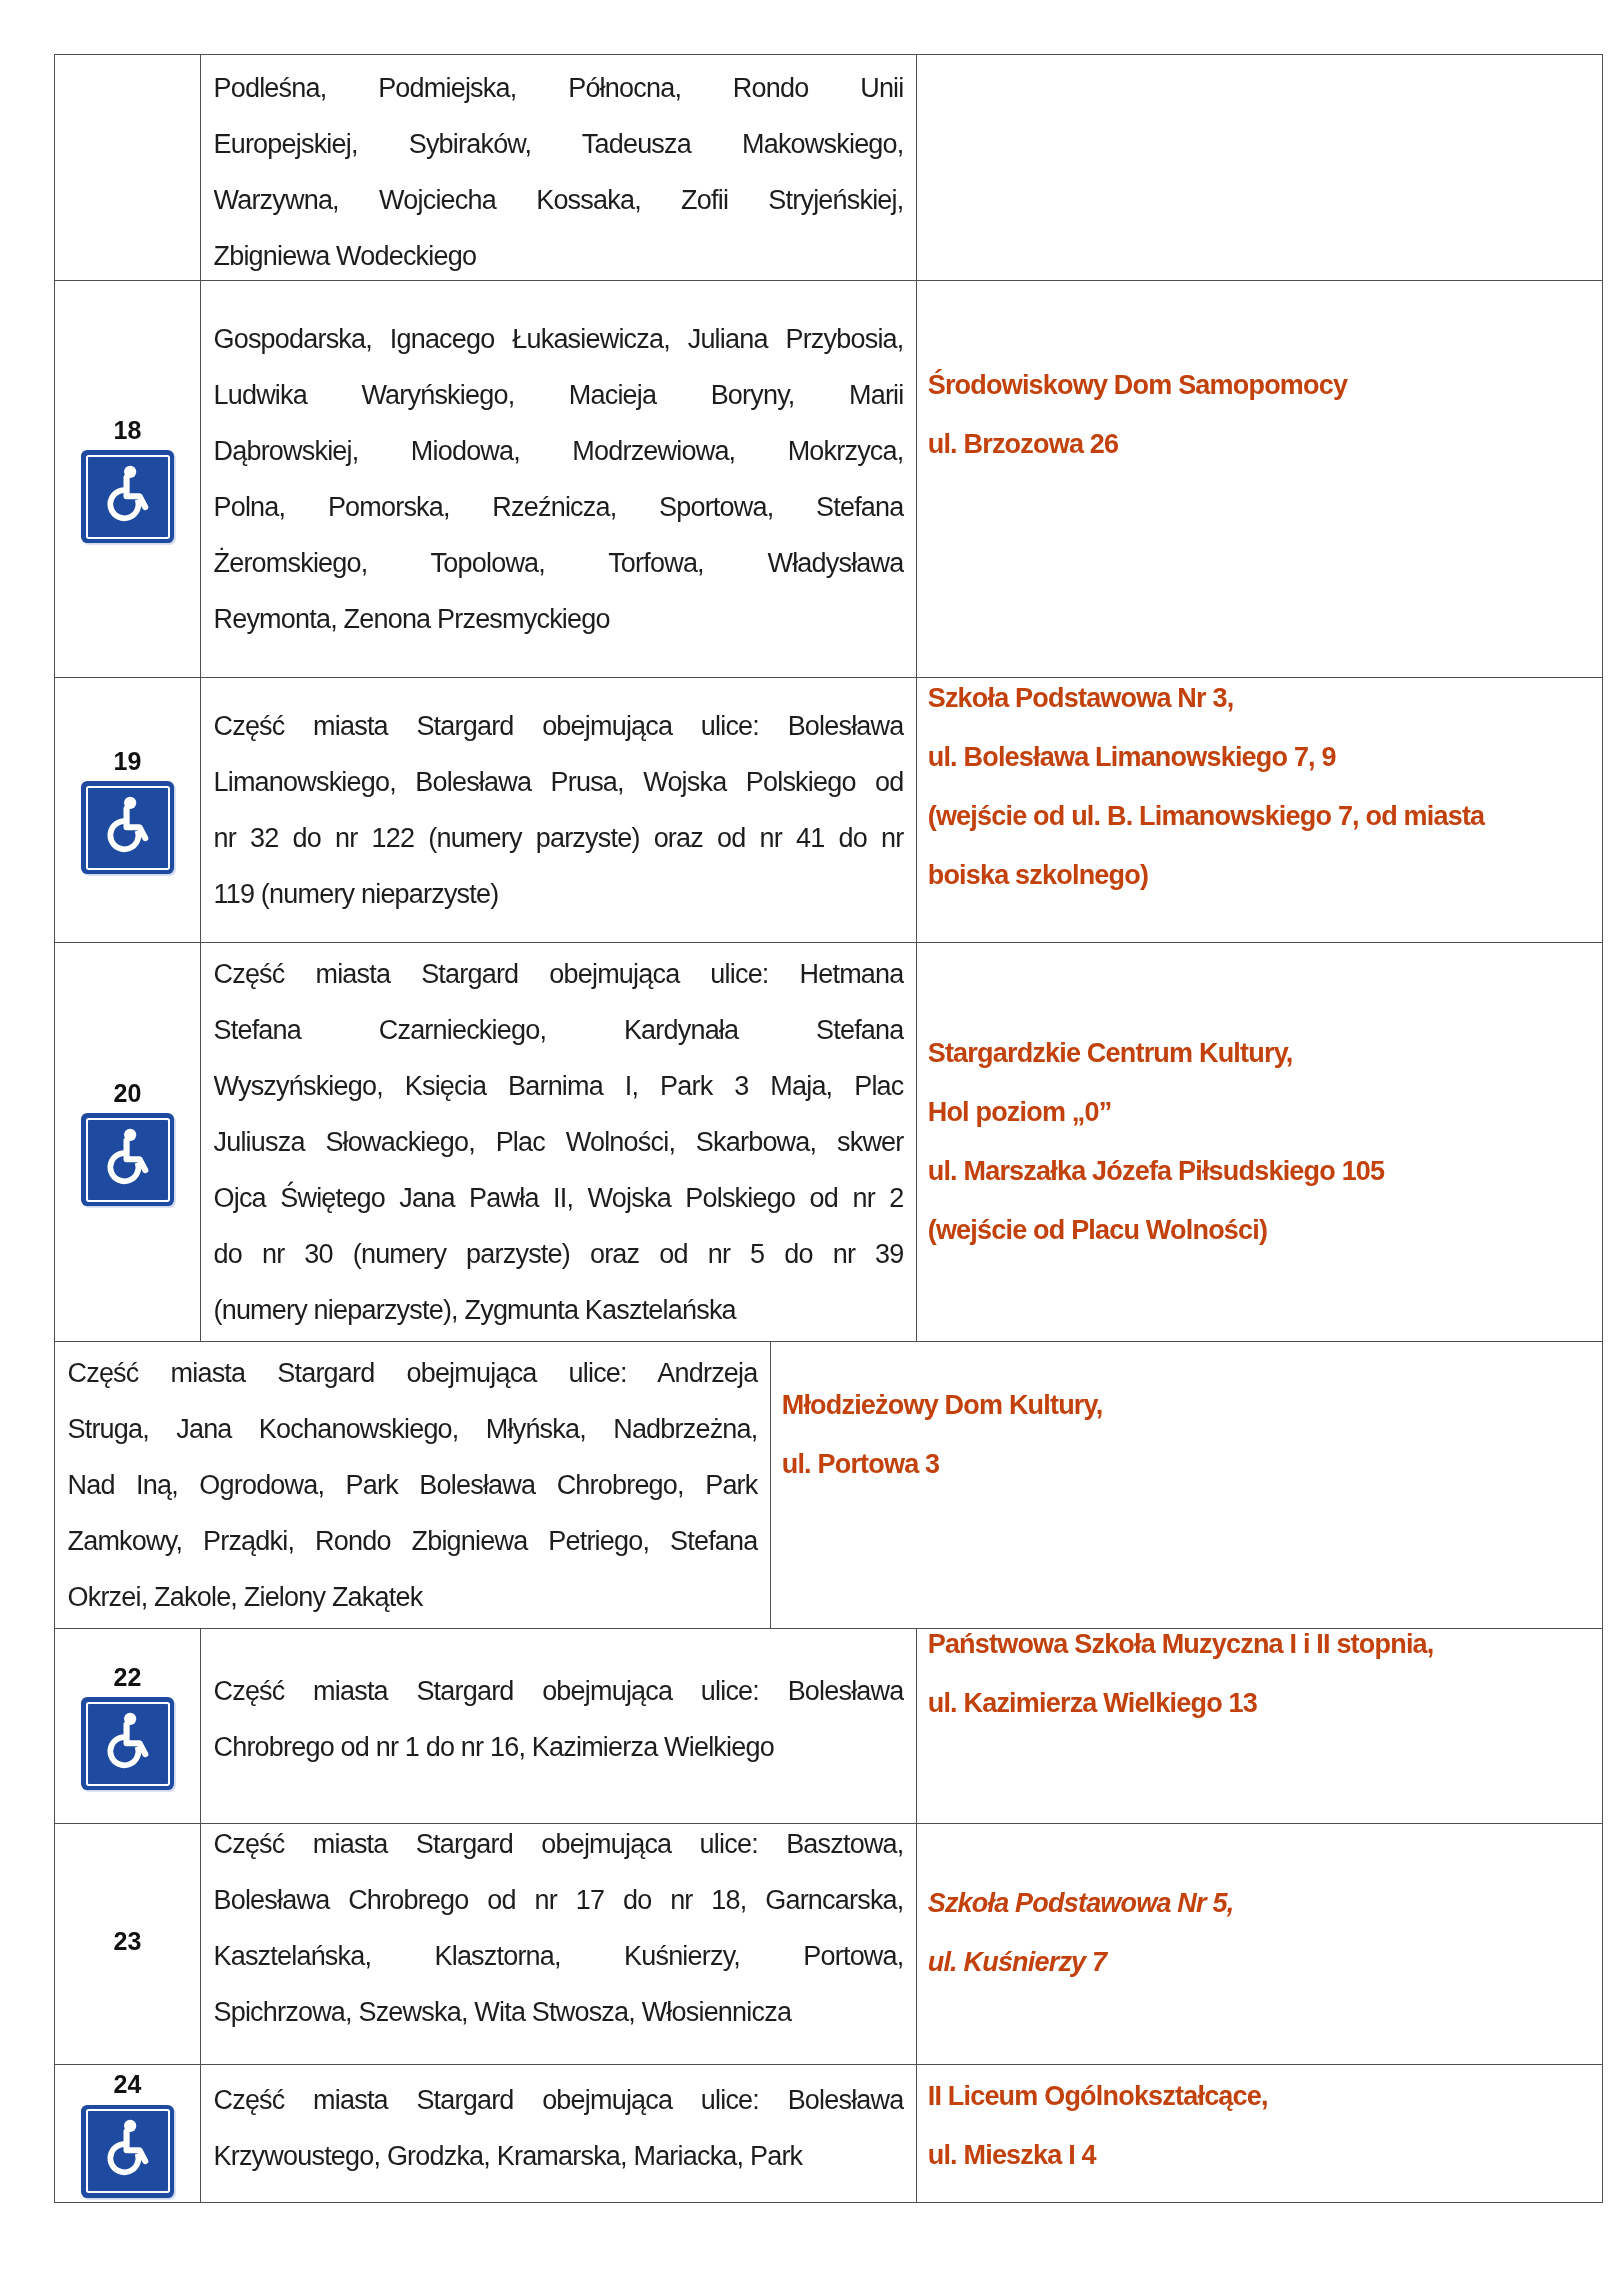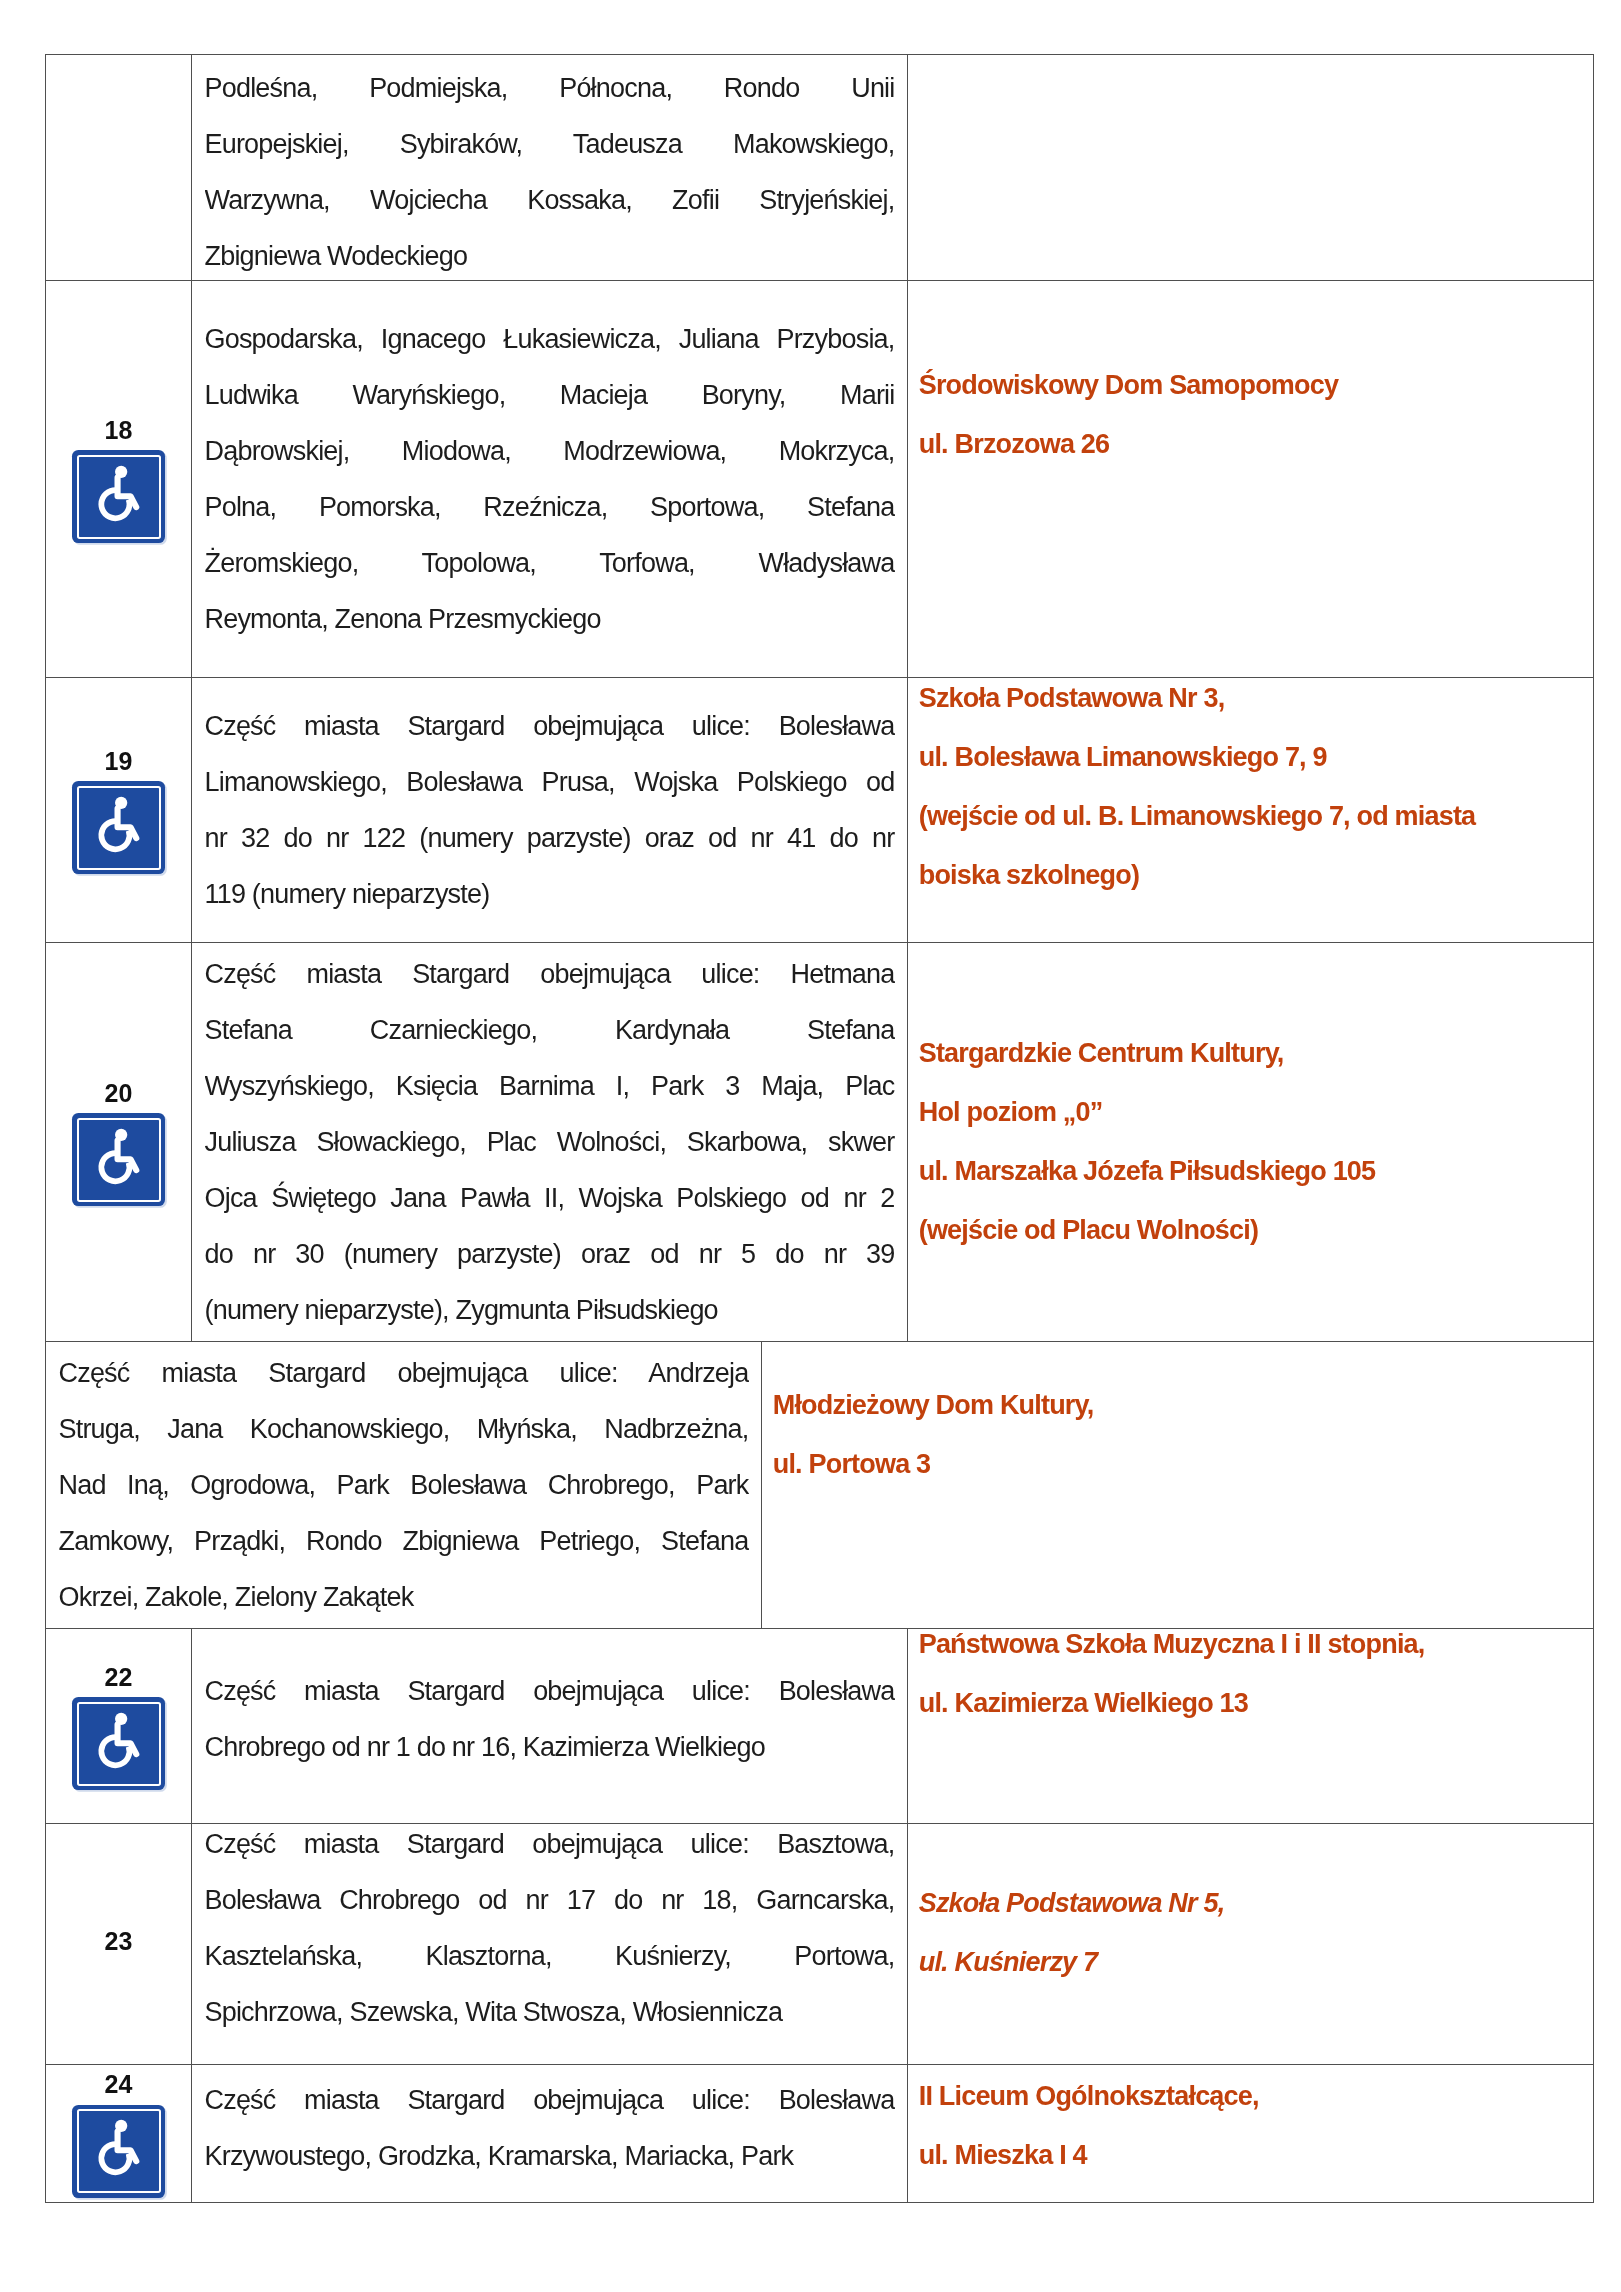--- a/index.html
+++ b/index.html
@@ -2,21 +2,21 @@
 <html style="font-size:14.3px"><head>
 <meta charset="utf-8">
 <style>
   html,body{margin:0;padding:0;background:#ffffff;}
   body{
     width:1621px;height:2293px;position:relative;overflow:hidden;
     font-family:"Liberation Sans","DejaVu Sans",sans-serif;
     color:#1d1d1d;
   }
   .doc-table{
-    position:absolute;left:45px;top:54px;width:1549px;
+    position:absolute;left:54px;top:54px;width:1549px;
     border:1.8px solid #4f4f4f;box-sizing:border-box;background:#fff;
   }
   .trow{display:flex;border-bottom:1.8px solid #4f4f4f;box-sizing:border-box;overflow:hidden;}
   .trow:last-child{border-bottom:none;}
   .row-cont{height:226px;}
   .row-18{height:397px;}
   .row-19{height:265px;}
   .row-20{height:399px;}
   .row-21{height:287px;}
   .row-22{height:195px;}
@@ -151,21 +151,21 @@
   </div>
         </div>
         <div class="cell c2">
           <div class="streets">
             <div class="jline">Część miasta Stargard obejmująca ulice: Hetmana</div>
             <div class="jline">Stefana Czarnieckiego, Kardynała Stefana</div>
             <div class="jline">Wyszyńskiego, Księcia Barnima I, Park 3 Maja, Plac</div>
             <div class="jline">Juliusza Słowackiego, Plac Wolności, Skarbowa, skwer</div>
             <div class="jline">Ojca Świętego Jana Pawła II, Wojska Polskiego od nr 2</div>
             <div class="jline">do nr 30 (numery parzyste) oraz od nr 5 do nr 39</div>
-            <div class="jline last">(numery nieparzyste), Zygmunta Piłsudskiego</div>
+            <div class="jline last">(numery nieparzyste), Zygmunta Kasztelańska</div>
           </div>
         </div>
         <div class="cell c3">
           <div class="loc">
             <div class="locline">Stargardzkie Centrum Kultury,</div>
             <div class="locline">Hol poziom „0”</div>
             <div class="locline">ul. Marszałka Józefa Piłsudskiego 105</div>
             <div class="locline">(wejście od Placu Wolności)</div>
           </div>
         </div>

